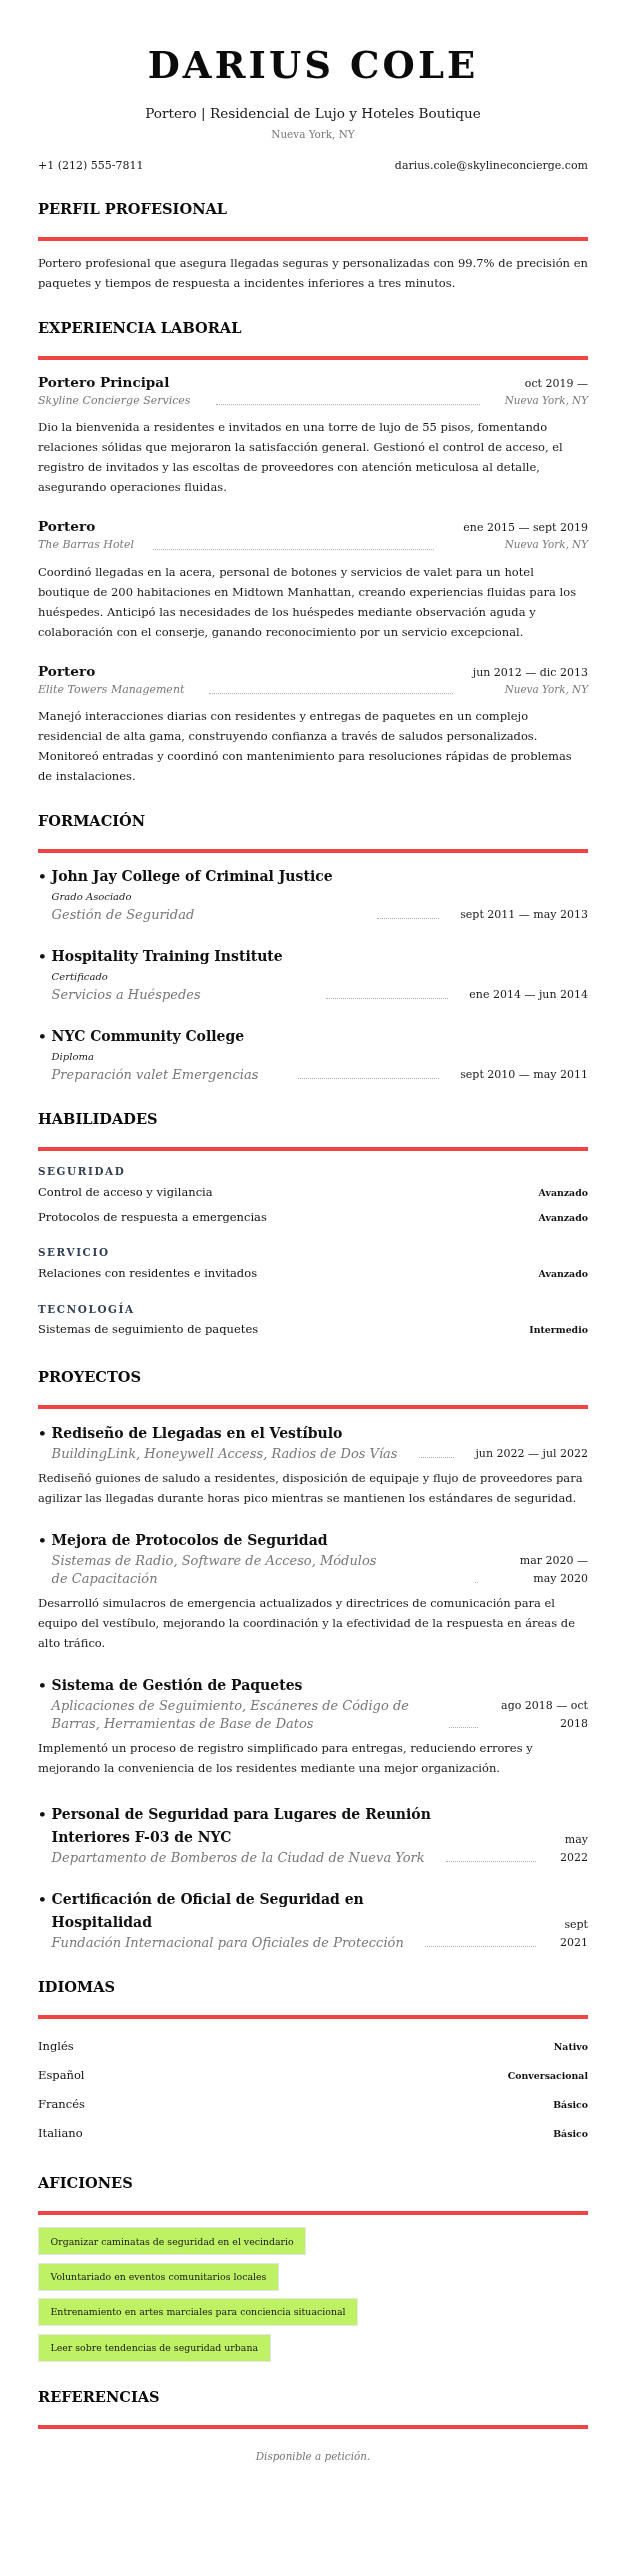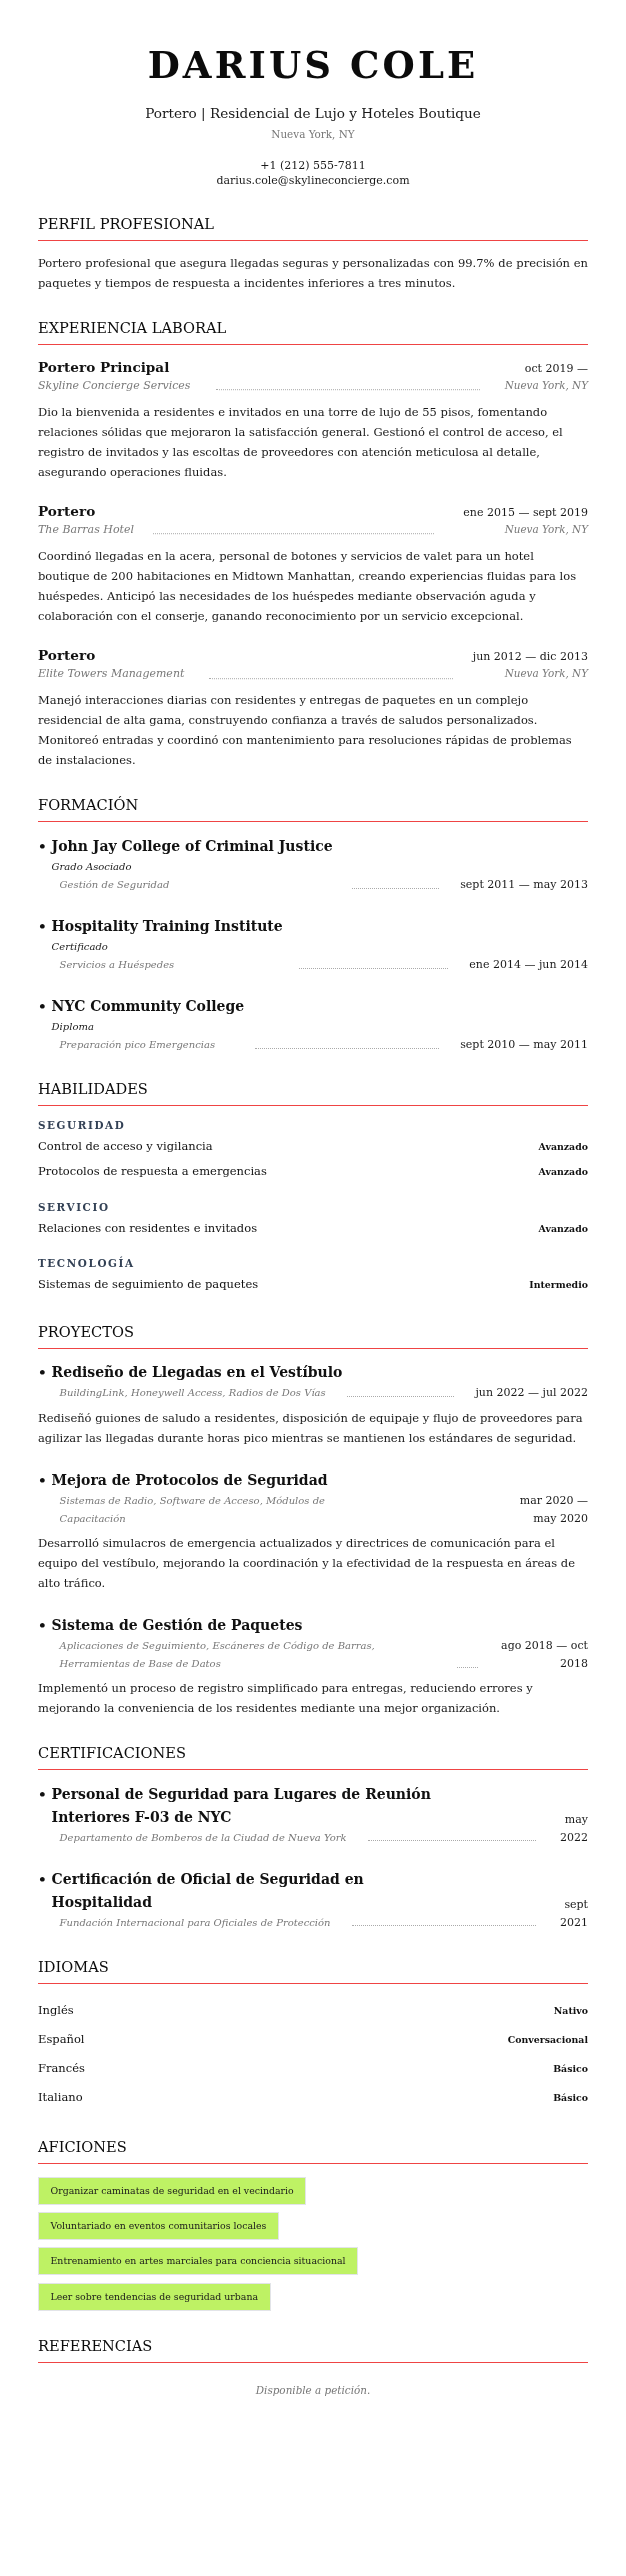--- a/index.html
+++ b/index.html
@@ -34,30 +34,29 @@
     margin-top: 5.2px;
     line-height: 14.6px;
   }
   .contact {
     display: flex;
     justify-content: space-between;
     margin-top: 18px;
     font-size: 11px;
     line-height: 14.6px;
     color: #1a1a1a;
-    flex-direction: column;
   }
   
   .section { margin-top: 25px; }
   .section-title {
     font-size: 14.6px;
-    font-weight: normal;
+    font-weight: bold;
     line-height: 19px;
-    padding-bottom: 7px;
-    border-bottom: 1px solid #ef4444;
+    padding-bottom: 19px;
+    border-bottom: 4px solid #ef4444;
     color: #0b0b0b;
   }
   .section-body { margin-top: 12.5px; }
   .summary {
     font-size: 11.5px;
     line-height: 20px;
     text-align: justify;
     color: #1a1a1a;
   }
   
@@ -129,25 +128,24 @@
     font-size: 10px;
     font-style: italic;
     line-height: 18px;
     color: #1a1a1a;
   }
   .meta-row {
     display: flex;
     align-items: flex-end;
   }
   .meta-left {
-    font-size: 10px;
+    font-size: 13px;
     font-style: italic;
     color: #777777;
     line-height: 18px;
-    margin-left: 8px;
   }
   .meta-row .leader { margin: 0 21px 5.2px 21px; transform: none; align-self: flex-end; }
   .meta-right {
     font-size: 11px;
     line-height: 18px;
     text-align: right;
     color: #1a1a1a;
   }
   .wrap-left { max-width: 334px; }
   .wrap-right { max-width: 89px; }
@@ -312,21 +310,21 @@
       </div>
 
       <div class="entry">
         <div class="entry-head">
           <span class="bullet">•</span>
           <span class="entry-title">NYC Community College</span>
         </div>
         <div class="entry-inner">
           <div class="degree">Diploma</div>
           <div class="meta-row">
-            <span class="meta-left">Preparación pico Emergencias</span>
+            <span class="meta-left">Preparación valet Emergencias</span>
             <span class="leader" style="margin-left:40px;"></span>
             <span class="meta-right">sept 2010 — may 2011</span>
           </div>
         </div>
       </div>
 
     </div>
   </section>
 
   <section class="section">
@@ -402,21 +400,20 @@
             <span class="meta-right wrap-right">ago 2018 — oct 2018</span>
           </div>
         </div>
         <p class="desc">Implementó un proceso de registro simplificado para entregas, reduciendo errores y mejorando la conveniencia de los residentes mediante una mejor organización.</p>
       </div>
 
     </div>
   </section>
 
   <section class="section">
-    <h2 class="section-title">CERTIFICACIONES</h2>
     <div class="section-body">
 
       <div class="entry">
         <div class="row" style="align-items:flex-end;">
           <div style="flex:1;">
             <div class="entry-head">
               <span class="bullet">•</span>
               <span class="entry-title" style="max-width:397px;">Personal de Seguridad para Lugares de Reunión Interiores F-03 de NYC</span>
             </div>
             <div class="entry-inner meta-row">

